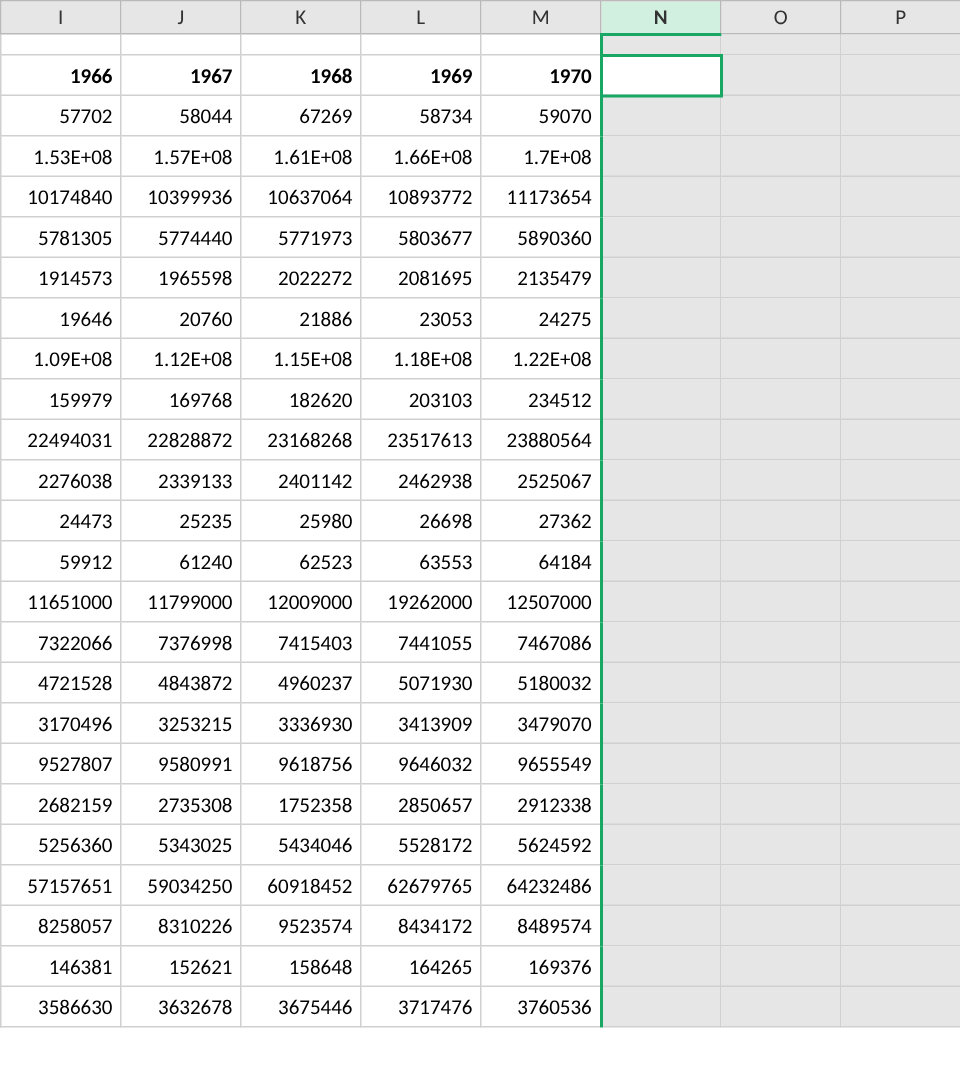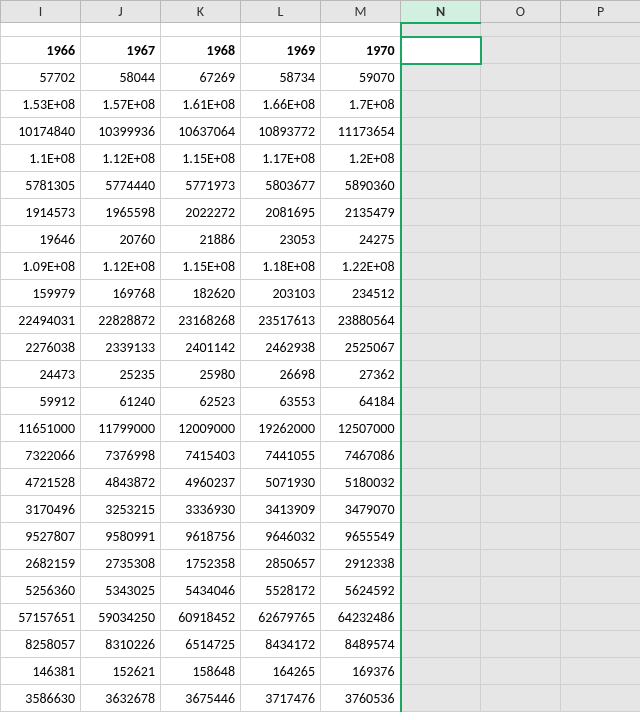--- a/index.html
+++ b/index.html
@@ -137,30 +137,20 @@
         <td>10174840</td>
         <td>10399936</td>
         <td>10637064</td>
         <td>10893772</td>
         <td>11173654</td>
         <td class="empty-col after-last-data"></td>
         <td class="empty-col"></td>
         <td class="empty-col"></td>
       </tr>
       <tr>
-        <td>1.1E+08</td>
-        <td>1.12E+08</td>
-        <td>1.15E+08</td>
-        <td>1.17E+08</td>
-        <td>1.2E+08</td>
-        <td class="empty-col after-last-data"></td>
-        <td class="empty-col"></td>
-        <td class="empty-col"></td>
-      </tr>
-      <tr>
         <td>5781305</td>
         <td>5774440</td>
         <td>5771973</td>
         <td>5803677</td>
         <td>5890360</td>
         <td class="empty-col after-last-data"></td>
         <td class="empty-col"></td>
         <td class="empty-col"></td>
       </tr>
       <tr>
@@ -319,21 +309,21 @@
         <td>60918452</td>
         <td>62679765</td>
         <td>64232486</td>
         <td class="empty-col after-last-data"></td>
         <td class="empty-col"></td>
         <td class="empty-col"></td>
       </tr>
       <tr>
         <td>8258057</td>
         <td>8310226</td>
-        <td>6514725</td>
+        <td>9523574</td>
         <td>8434172</td>
         <td>8489574</td>
         <td class="empty-col after-last-data"></td>
         <td class="empty-col"></td>
         <td class="empty-col"></td>
       </tr>
       <tr>
         <td>146381</td>
         <td>152621</td>
         <td>158648</td>

